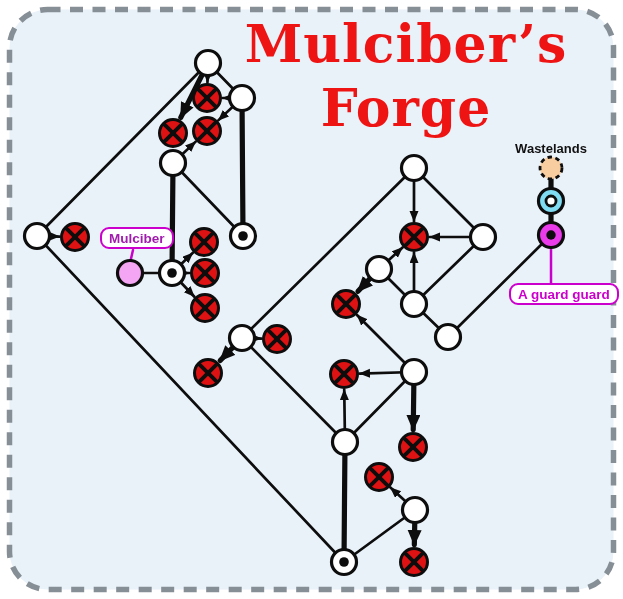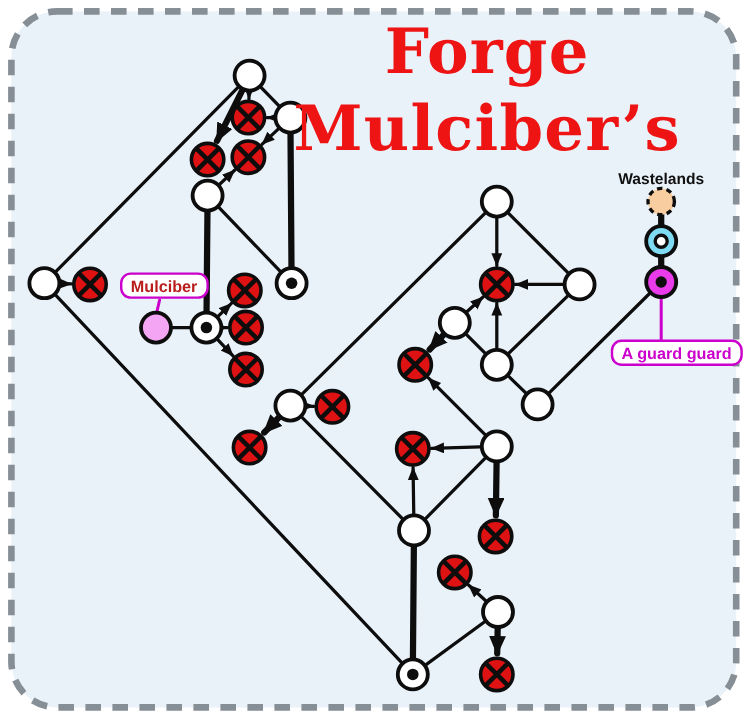--- a/index.html
+++ b/index.html
@@ -208,19 +208,19 @@
         <line x1="369.8" y1="467.8" x2="388.2" y2="486.2" stroke="#0d0d0d" stroke-width="3.8"></line>
         <line x1="369.8" y1="486.2" x2="388.2" y2="467.8" stroke="#0d0d0d" stroke-width="3.8"></line>
       </g>
       <g>
         <circle cx="414" cy="562" r="13.5" fill="#de1212" stroke="#0d0d0d" stroke-width="3"></circle>
         <line x1="404.8" y1="552.8" x2="423.2" y2="571.2" stroke="#0d0d0d" stroke-width="3.8"></line>
         <line x1="404.8" y1="571.2" x2="423.2" y2="552.8" stroke="#0d0d0d" stroke-width="3.8"></line>
       </g>
     </svg>
   <div class="title" style="color: rgb(238, 20, 20);">
+    <div>Mulciber’s</div>
     <div>Forge</div>
-    <div>Mulciber’s</div>
   </div>
   <div class="wastelands-label">Wastelands</div>
-  <div class="tag" id="mulciber-label" style="color: #b91c1c; border-color: rgb(204, 0, 204);">Mulciber</div>
+  <div class="tag" id="mulciber-label" style="color: #a21caf; border-color: rgb(204, 0, 204);">Mulciber</div>
   <div class="tag" id="psiloi-label" style="color: rgb(204, 0, 204); border-color: rgb(204, 0, 204);">A guard guard</div>
 </div>
 
 </body></html>

